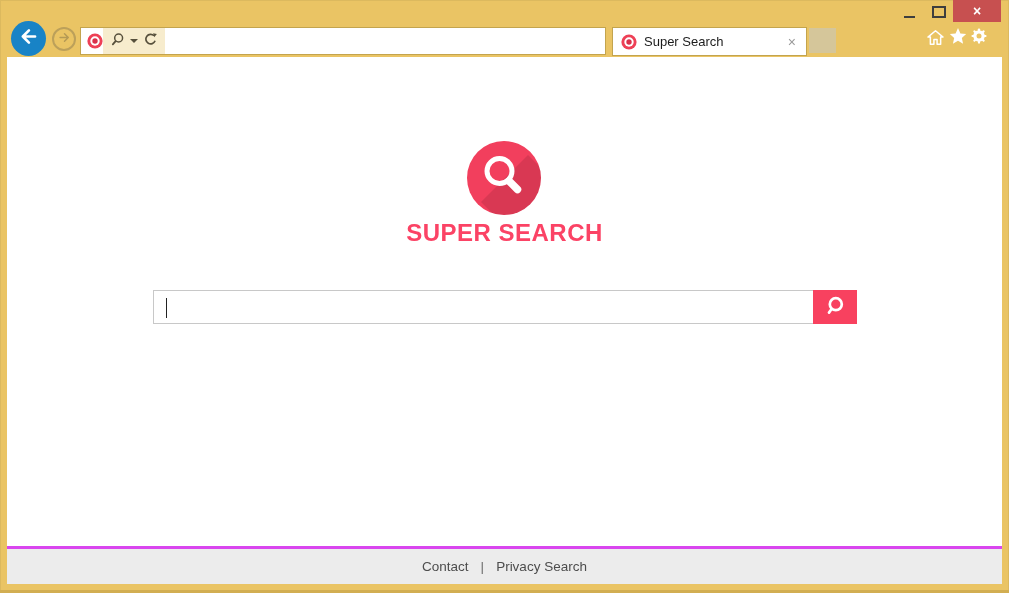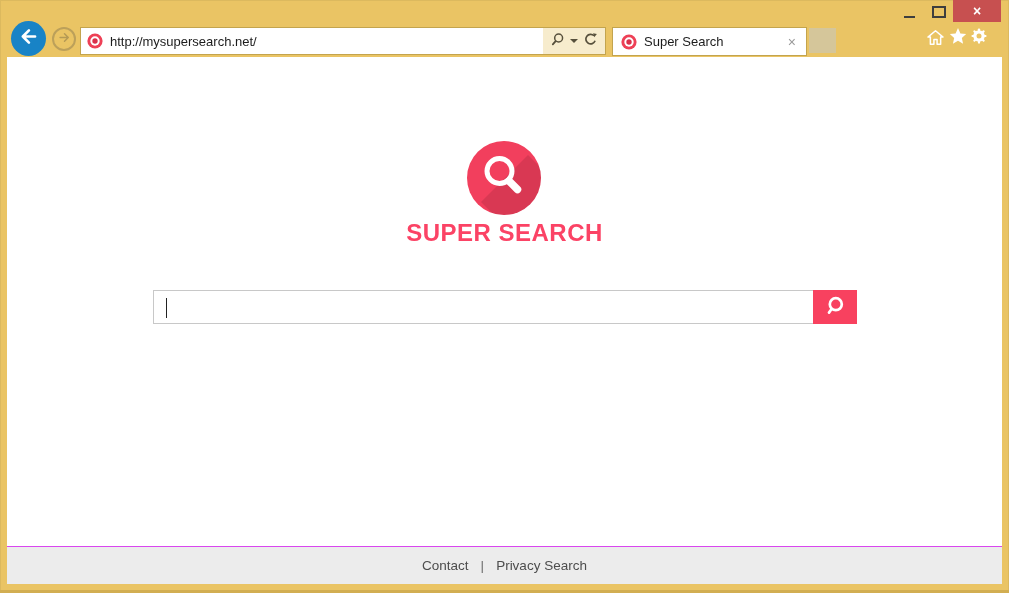--- a/index.html
+++ b/index.html
@@ -56,21 +56,21 @@
 
   .search-row { position:absolute; left:146px; top:233px; width:704px; height:34px; display:flex; }
   .search-field { position:relative; flex:1 1 auto; background:#FFFFFF; border:1px solid #C8C8C8; border-right:none; }
   .search-field input { width:100%; height:100%; border:none; outline:none; font-size:15px;
     padding:0 12px; font-family:"Liberation Sans", sans-serif; background:transparent; }
   .caret { position:absolute; left:12px; top:7px; width:1px; height:20px; background:#222222; pointer-events:none; }
   .search-btn { flex:0 0 44px; background:#F8415F; border:none; display:flex; align-items:center;
     justify-content:center; cursor:pointer; }
 
   .page-footer { position:absolute; left:0; bottom:0; width:100%; height:38px; background:#ECECEC;
-    border-top:1px solid #d946ef; display:flex; align-items:center; justify-content:center; gap:12px;
+    border-top:3px solid #d946ef; display:flex; align-items:center; justify-content:center; gap:12px;
     font-size:13.5px; color:#4D4D4D; }
   .footer-link { cursor:pointer; }
   .footer-sep { color:#6B6B6B; }
 </style>
 </head>
 <body>
 
 <div class="frame">
 
   <div class="titlebar">
@@ -102,21 +102,20 @@
   </div>
 
   <div class="address-bar">
     <span class="addr-favicon">
       <svg width="16" height="16" viewBox="0 0 16 16">
           <circle cx="8" cy="8" r="7.6" fill="#EE4056"></circle>
           <circle cx="8" cy="8" r="4.7" fill="#FFFFFF"></circle>
           <circle cx="8" cy="8" r="2.7" fill="#D9304A"></circle>
         </svg>
     </span>
-    <span class="addr-url">http://mysupersearch.net/</span>
     <span class="addr-tools">
       <span>
         <svg width="15" height="15" viewBox="0 0 16 16">
             <circle cx="9.2" cy="6.4" r="4.2" fill="none" stroke="#57503C" stroke-width="1.6"></circle>
             <line x1="6" y1="9.7" x2="3" y2="13.2" stroke="#57503C" stroke-width="1.9" stroke-linecap="round"></line>
           </svg>
       </span>
       <span class="chevron-down"></span>
       <span>
         <svg width="15" height="15" viewBox="0 0 16 16">

